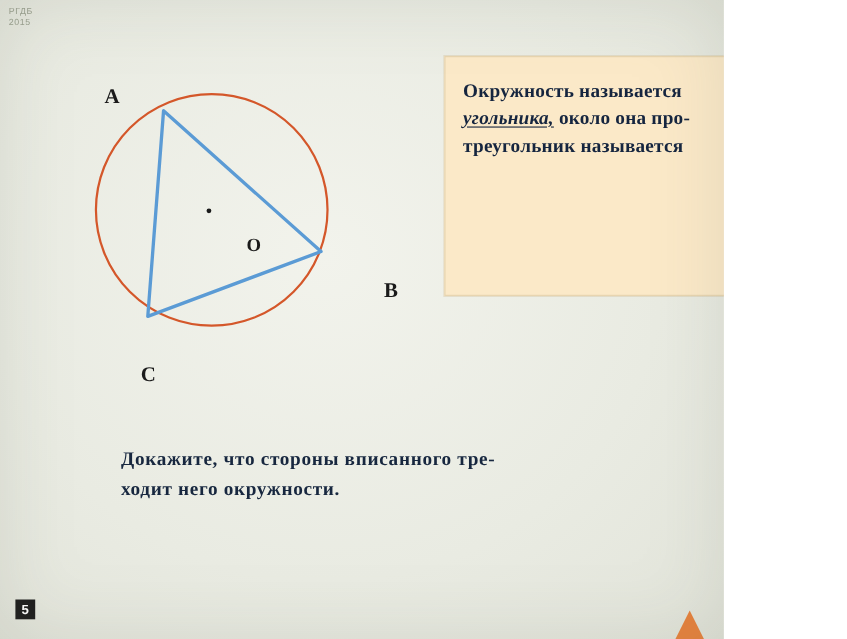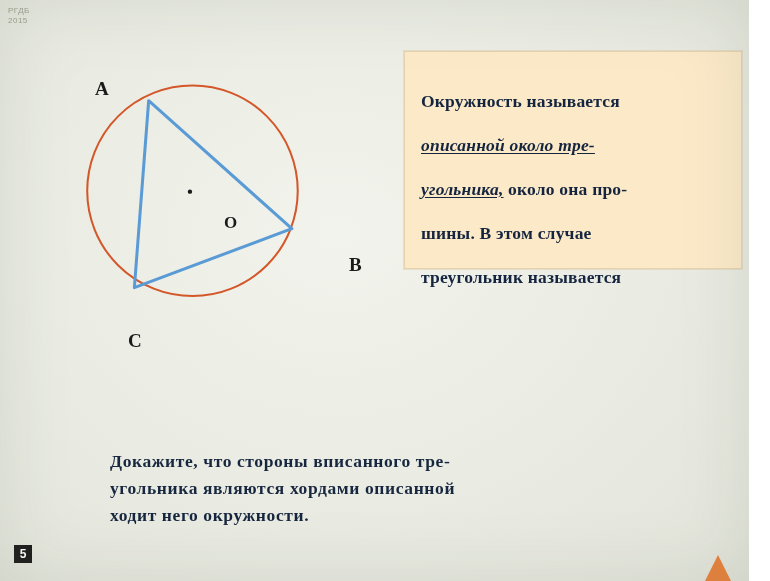--- a/index.html
+++ b/index.html
@@ -8,21 +8,21 @@
     background: #ffffff;
   }
   body {
     width: 770px;
     height: 581px;
     overflow: hidden;
     font-family: "Liberation Serif", serif;
   }
   #slide {
     position: relative;
-    width: 749px;
+    width: 658px;
     height: 581px;
     background: #eef0e8;
     background-image: radial-gradient(ellipse at 45% 40%, #f2f3ec 0%, #e9ebe2 60%, #e2e4da 100%);
     overflow: hidden;
   }
   
   #slide::after {
     content: "";
     position: absolute;
     inset: 0;
@@ -81,40 +81,39 @@
     right: 14px;
   }
   .def-line {
     font-family: "Liberation Serif", serif;
     font-size: 17.5px;
     font-weight: bold;
     color: #15253f;
     line-height: 25px;
     white-space: nowrap;
     letter-spacing: 0.2px;
-    margin-top: 19px;
   }
   .def-line.justify {
     display: flex;
     justify-content: space-between;
   }
   .ital {
     font-style: italic;
     text-decoration: underline;
     text-underline-offset: 2px;
   }
   .ital-nu {
     font-style: italic;
   }
 
   
   #task {
     position: absolute;
     left: 110px;
-    top: 448px;
+    top: 404px;
     width: 500px;
   }
   .task-line {
     font-family: "Liberation Serif", serif;
     font-size: 17.5px;
     font-weight: bold;
     color: #17273f;
     line-height: 27px;
     letter-spacing: 0.6px;
     white-space: nowrap;
@@ -172,36 +171,29 @@
   <div class="vlabel" id="label-B">B</div>
   <div class="vlabel" id="label-C">C</div>
   <div class="vlabel" id="label-O">O</div>
 
   <div id="definition-box">
     <div id="definition-inner">
       <div class="def-line justify">
         <span>Окружность называется</span>
       </div>
       <div class="def-line">
-        <span class="ital">описанной около тре-</span>
-      </div>
-      <div class="def-line">
         <span class="ital">угольника,</span><span> около она про-</span>
-      </div>
-      <div class="def-line">
-        <span>шины. В этом случае</span>
       </div>
       <div class="def-line">
         <span>треугольник называется</span>
       </div>
     </div>
   </div>
 
   <div id="task">
     <div class="task-line">Докажите, что стороны вписанного тре-</div>
-    <div class="task-line">угольника являются хордами описанной</div>
     <div class="task-line">ходит  него  окружности.</div>
   </div>
 
   <div id="page-badge">5</div>
   <div id="marker"></div>
 
 </div>
 
 </body></html>

